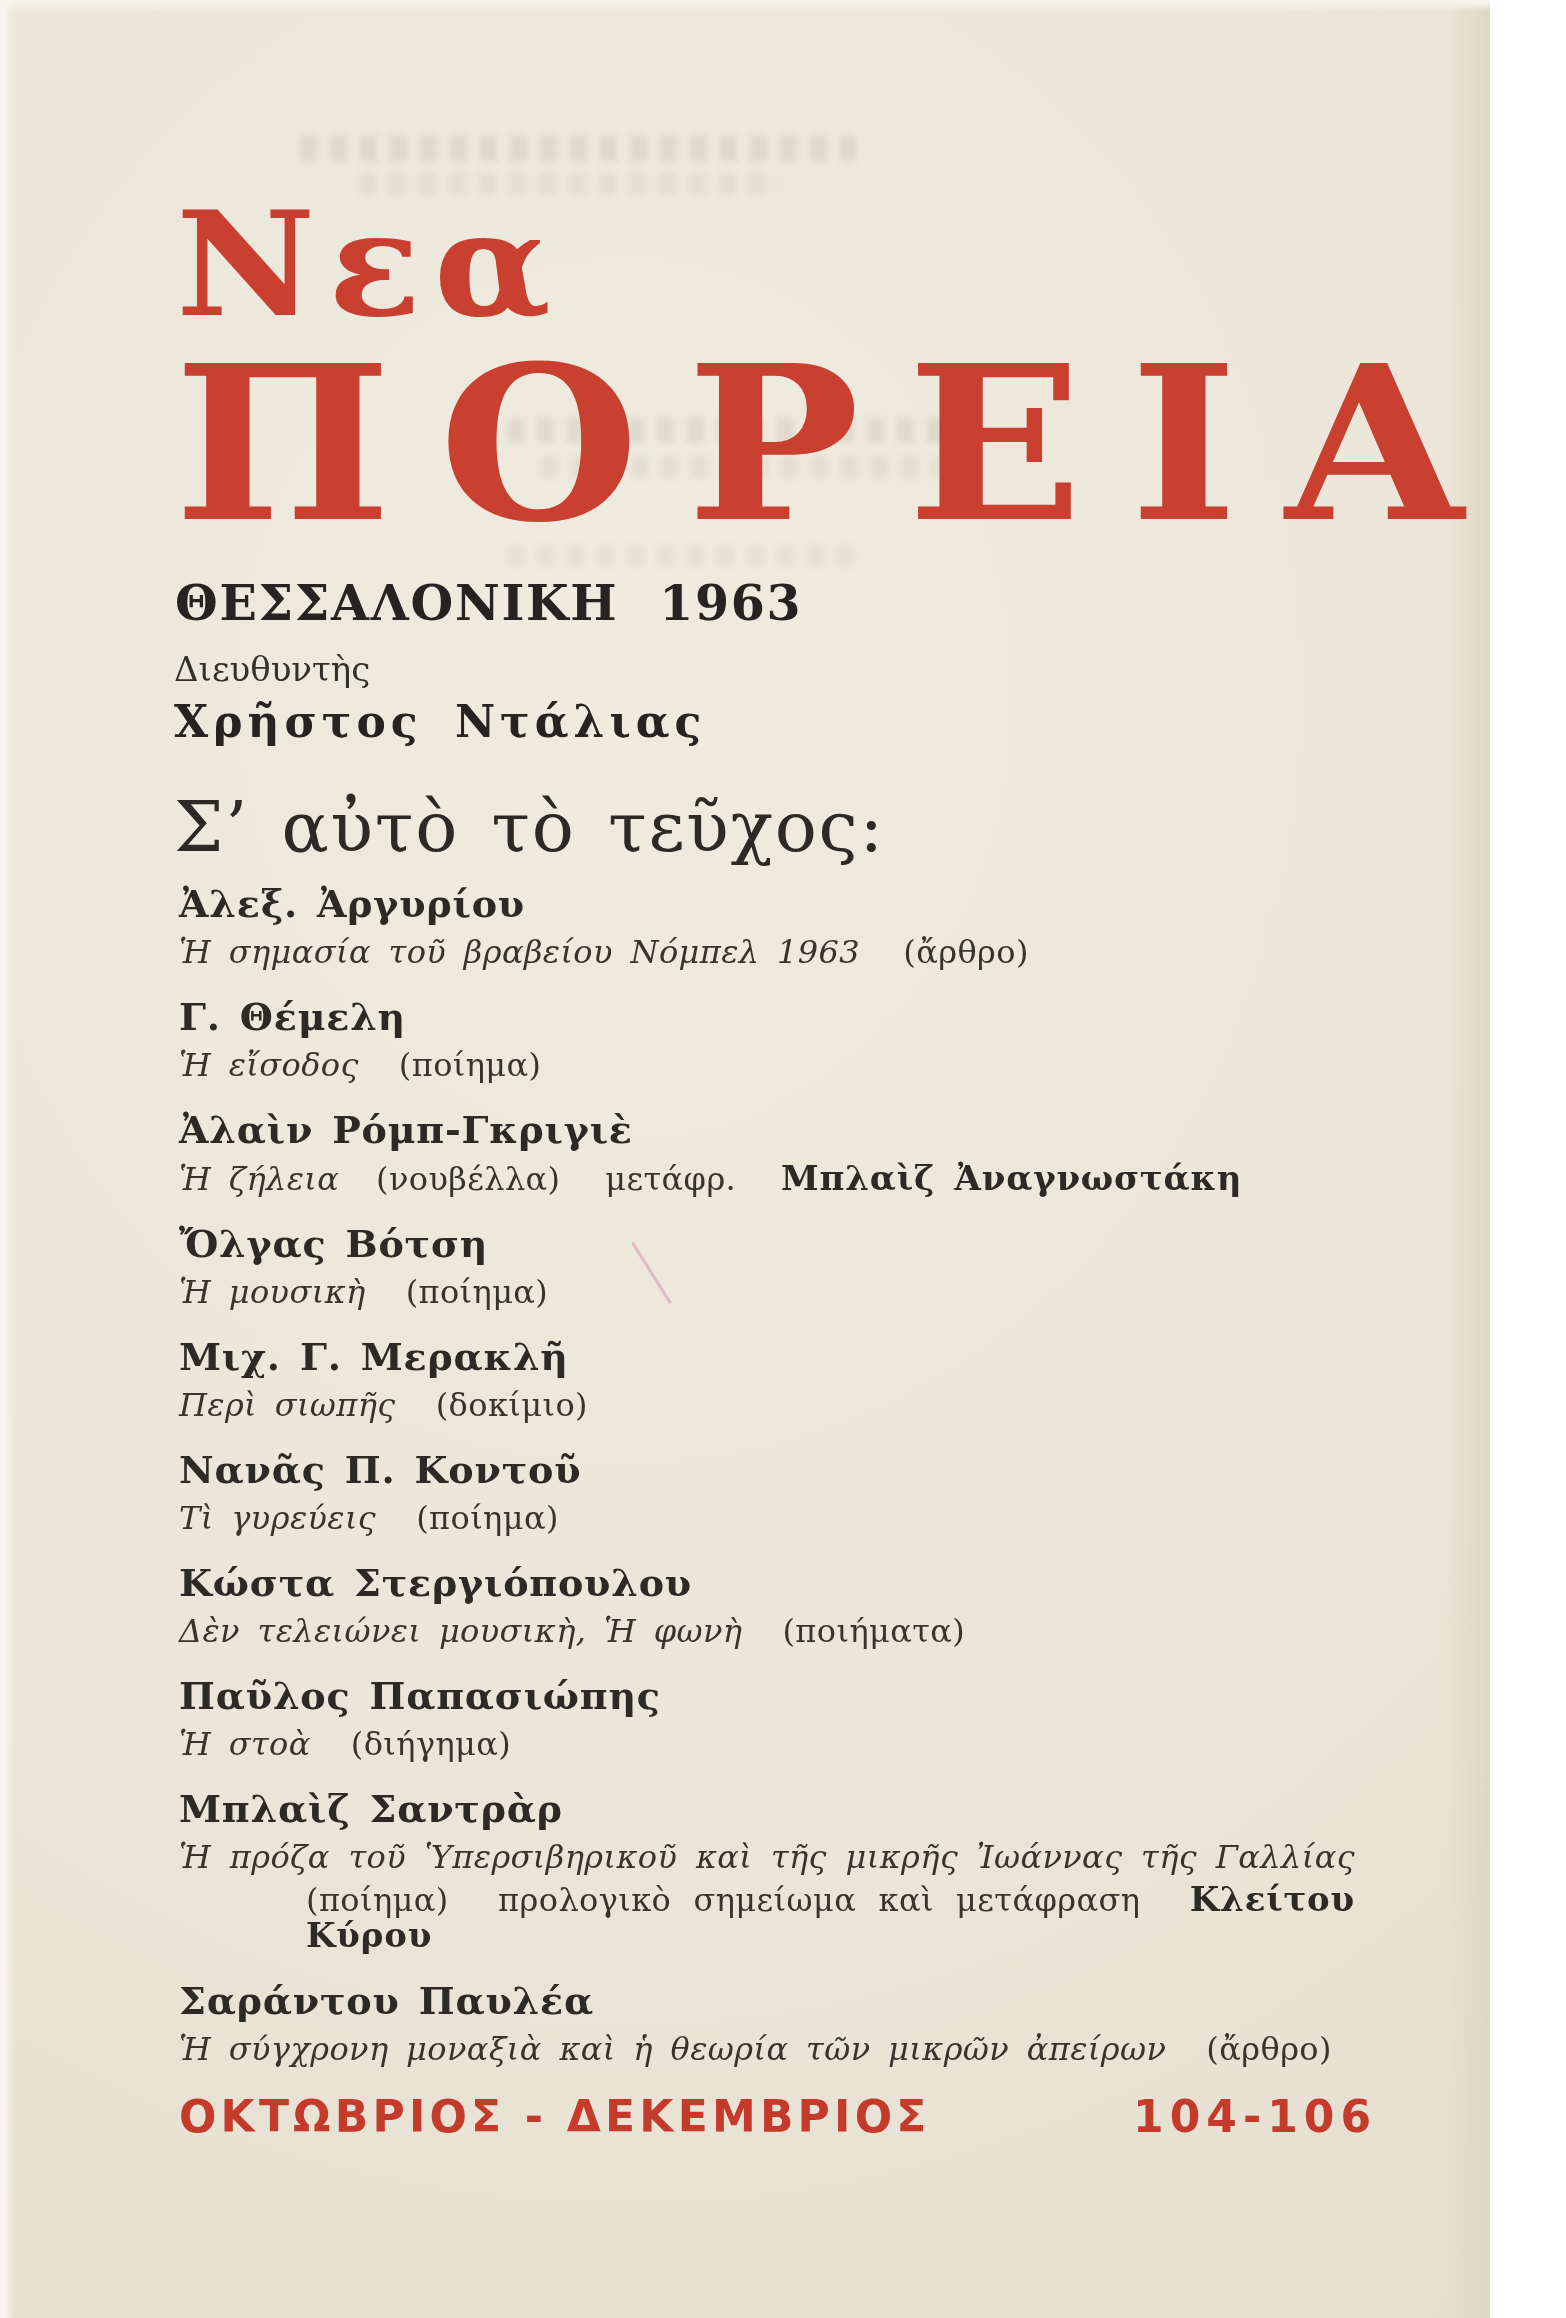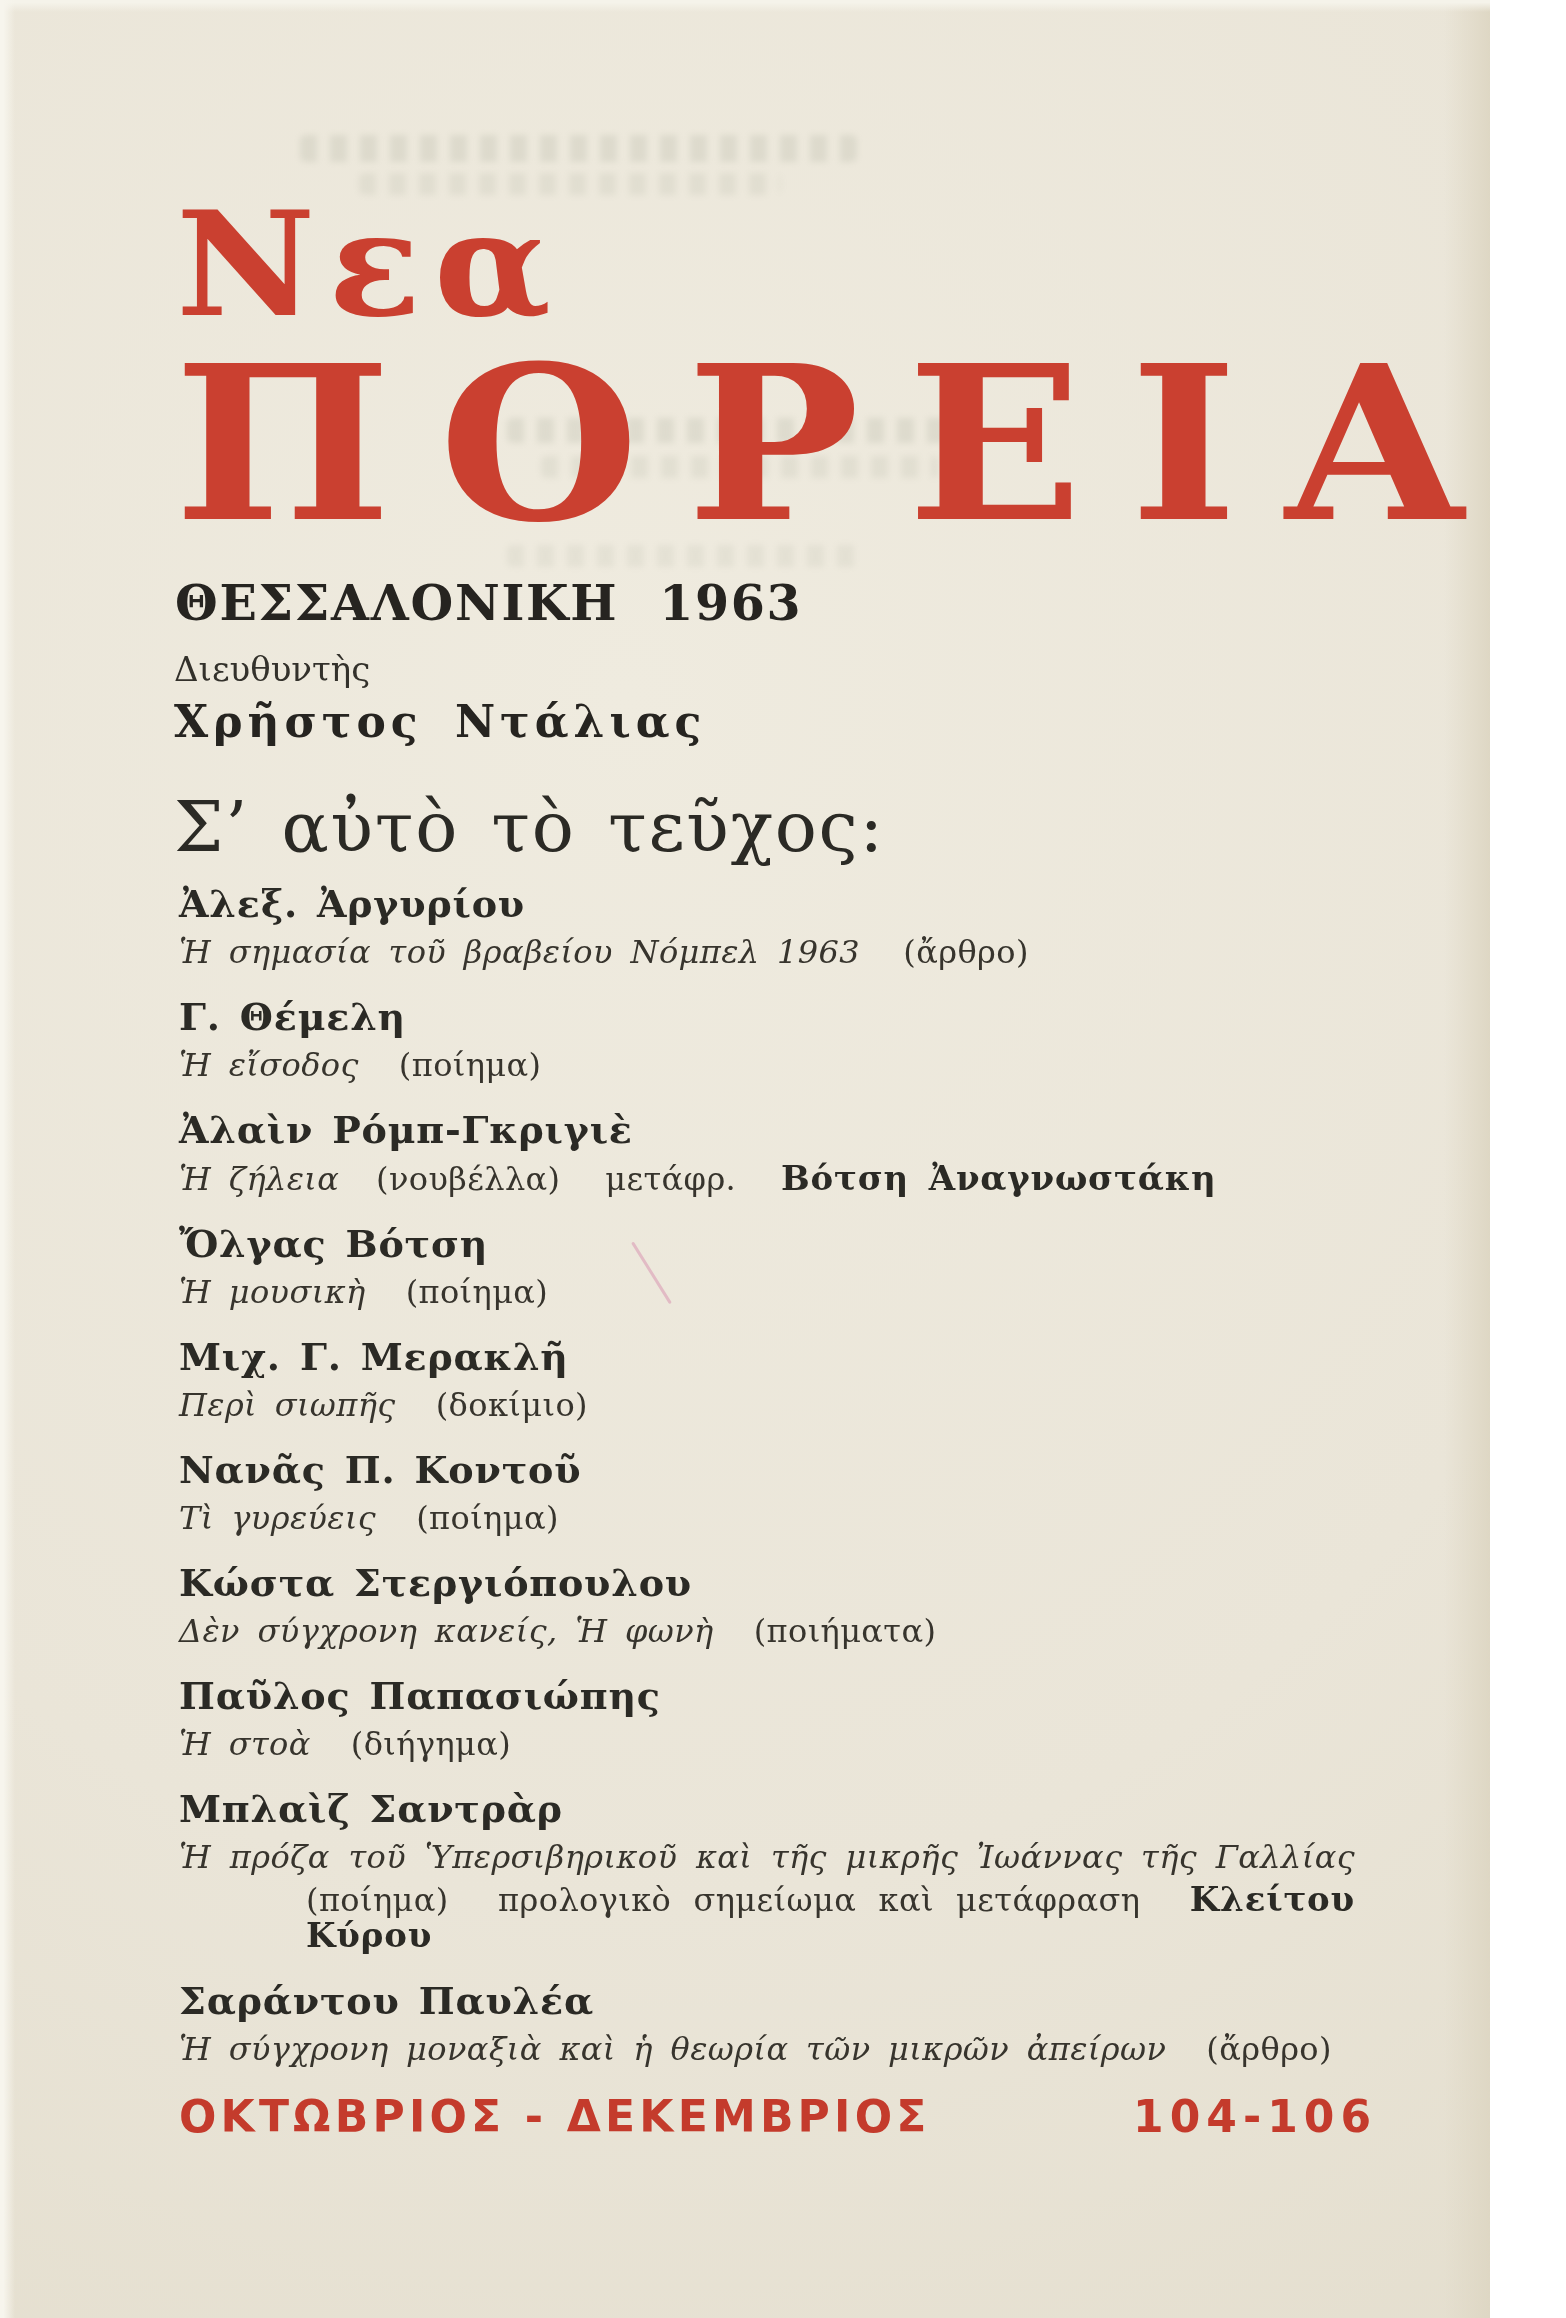--- a/index.html
+++ b/index.html
@@ -76,37 +76,37 @@
       <div class="toc-entry">
         <div class="toc-author">Ἀλεξ. Ἀργυρίου</div>
         <div class="toc-line"><span class="seg-italic" style="margin-right: 0.8em;">Ἡ σημασία τοῦ βραβείου Νόμπελ 1963</span> <span class="seg-roman">(ἄρθρο)</span></div>
       </div>
       <div class="toc-entry">
         <div class="toc-author">Γ. Θέμελη</div>
         <div class="toc-line"><span class="seg-italic" style="margin-right: 0.7em;">Ἡ εἴσοδος</span> <span class="seg-roman">(ποίημα)</span></div>
       </div>
       <div class="toc-entry">
         <div class="toc-author">Ἀλαὶν Ρόμπ-Γκριγιὲ</div>
-        <div class="toc-line"><span class="seg-italic" style="margin-right: 0.6em;">Ἡ ζήλεια</span> <span class="seg-roman" style="margin-right: 0.85em;">(νουβέλλα)</span> <span class="seg-roman" style="margin-right: 0.85em;">μετάφρ.</span> <span class="seg-bold">Βότση Ἀναγνωστάκη</span></div>
+        <div class="toc-line"><span class="seg-italic" style="margin-right: 0.6em;">Ἡ ζήλεια</span> <span class="seg-roman" style="margin-right: 0.85em;">(νουβέλλα)</span> <span class="seg-roman" style="margin-right: 0.85em;">μετάφρ.</span> <span class="seg-bold">Μπλαὶζ Ἀναγνωστάκη</span></div>
       </div>
       <div class="toc-entry">
         <div class="toc-author">Ὄλγας Βότση</div>
         <div class="toc-line"><span class="seg-italic" style="margin-right: 0.7em; font-style: italic;">Ἡ μουσικὴ</span> <span class="seg-roman">(ποίημα)</span></div>
       </div>
       <div class="toc-entry">
         <div class="toc-author">Μιχ. Γ. Μερακλῆ</div>
         <div class="toc-line"><span class="seg-italic" style="margin-right: 0.7em;">Περὶ σιωπῆς</span> <span class="seg-roman">(δοκίμιο)</span></div>
       </div>
       <div class="toc-entry">
         <div class="toc-author">Νανᾶς Π. Κοντοῦ</div>
         <div class="toc-line"><span class="seg-italic" style="margin-right: 0.7em;">Τὶ γυρεύεις</span> <span class="seg-roman">(ποίημα)</span></div>
       </div>
       <div class="toc-entry">
         <div class="toc-author">Κώστα Στεργιόπουλου</div>
-        <div class="toc-line"><span class="seg-italic" style="margin-right: 0.7em;">Δὲν σύγχρονη κανείς, Ἡ φωνὴ</span> <span class="seg-roman">(ποιήματα)</span></div>
+        <div class="toc-line"><span class="seg-italic" style="margin-right: 0.7em;">Δὲν τελειώνει μουσικὴ, Ἡ φωνὴ</span> <span class="seg-roman">(ποιήματα)</span></div>
       </div>
       <div class="toc-entry">
         <div class="toc-author">Παῦλος Παπασιώπης</div>
         <div class="toc-line"><span class="seg-italic" style="margin-right: 0.7em;">Ἡ στοὰ</span> <span class="seg-roman">(διήγημα)</span></div>
       </div>
       <div class="toc-entry">
         <div class="toc-author">Μπλαὶζ Σαντρὰρ</div>
         <div class="toc-line justify"><span class="seg-italic">Ἡ πρόζα τοῦ Ὑπερσιβηρικοῦ καὶ τῆς μικρῆς Ἰωάννας τῆς Γαλλίας</span></div>
         <div class="toc-line justify" style="padding-left: 127px;"><span class="seg-roman" style="margin-right: 0.85em;">(ποίημα)</span> <span class="seg-roman" style="margin-right: 0.85em;">προλογικὸ σημείωμα καὶ μετάφραση</span> <span class="seg-bold">Κλείτου Κύρου</span></div>
       </div>

